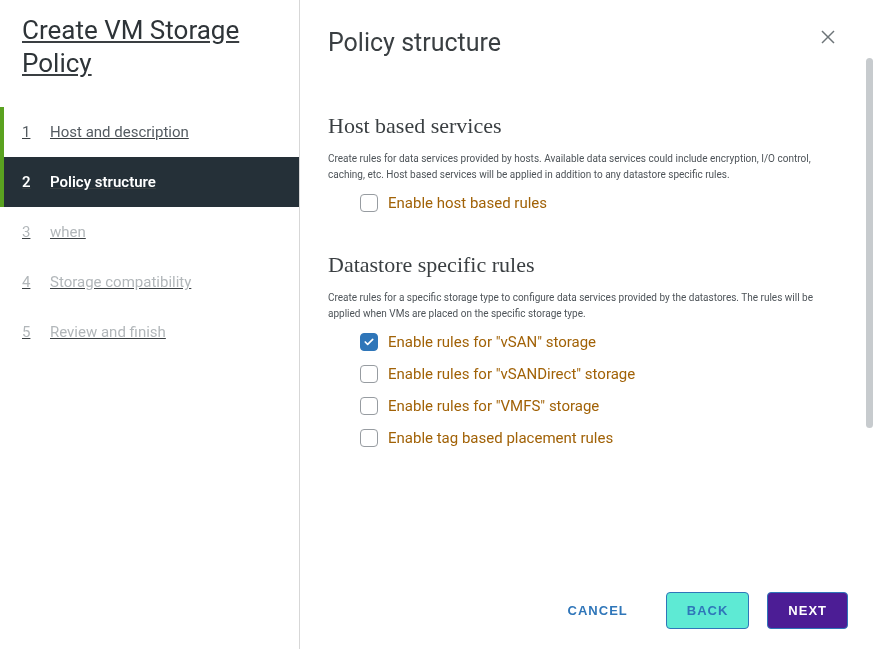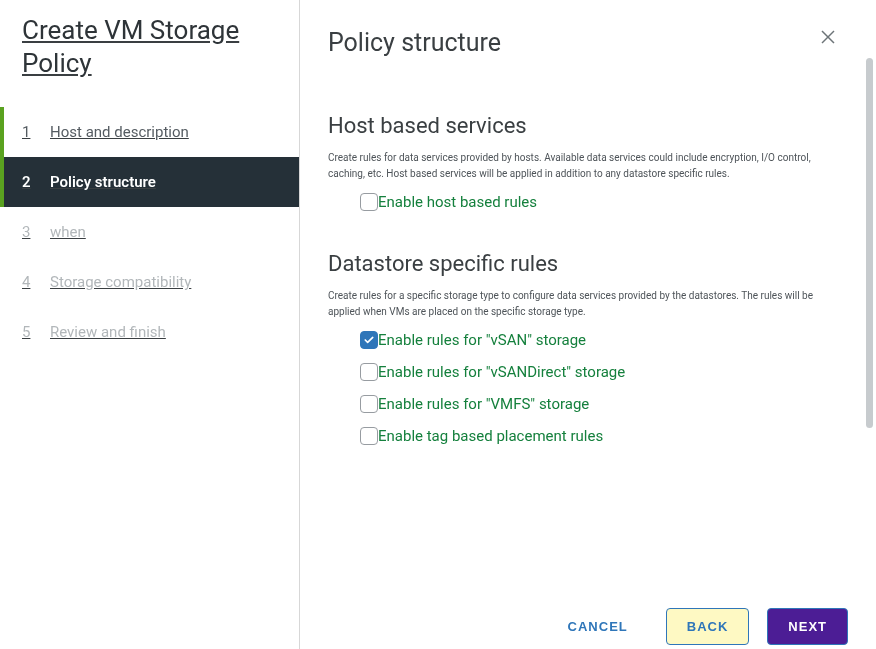--- a/index.html
+++ b/index.html
@@ -96,38 +96,40 @@
     padding: 0 0 0 10px;
     line-height: 1;
   }
 
   .section { margin-bottom: 40px; }
   .section-title {
     font-size: 22px;
     font-weight: 400;
     color: #3a3f42;
     margin-bottom: 12px;
+    font-family: Liberation Serif, serif;
   }
   .section-desc {
     font-size: 10px;
     color: #4e5459;
     line-height: 1.55;
     margin-bottom: 12px;
   }
   .check-list {
     padding-left: 32px;
     display: flex;
     flex-direction: column;
     gap: 14px;
   }
   .check-row {
     display: flex;
     align-items: center;
+    gap: 10px;
     font-size: 15px;
-    color: #15803d;
+    color: #a16207;
     cursor: pointer;
   }
   .checkbox {
     width: 18px;
     height: 18px;
     border: 1.5px solid #979ca1;
     border-radius: 4px;
     flex: 0 0 18px;
     display: inline-flex;
     align-items: center;
@@ -137,41 +139,41 @@
   .checkbox.checked {
     background: #2f76b9;
     border-color: #2f76b9;
   }
   .checkbox.checked svg { display: block; }
   .checkbox svg { display: none; width: 12px; height: 12px; }
 
   
   .footer {
     position: absolute;
-    bottom: 4px;
+    bottom: 20px;
     right: 28px;
     display: flex;
     gap: 18px;
     align-items: center;
   }
   .btn {
     font-size: 13px;
     letter-spacing: 1px;
     font-weight: 600;
     padding: 10px 20px;
     border-radius: 4px;
     cursor: pointer;
   }
   .btn-link {
     background: none;
     border: none;
     color: #2f76b9;
   }
   .btn-outline {
-    background: #fef9c3;
+    background: #5eead4;
     border: 1px solid #2f76b9;
     color: #2f76b9;
   }
   .btn-primary {
     background: #4c1d95;
     border: 1px solid #2f76b9;
     color: #fff;
   }
 
   

